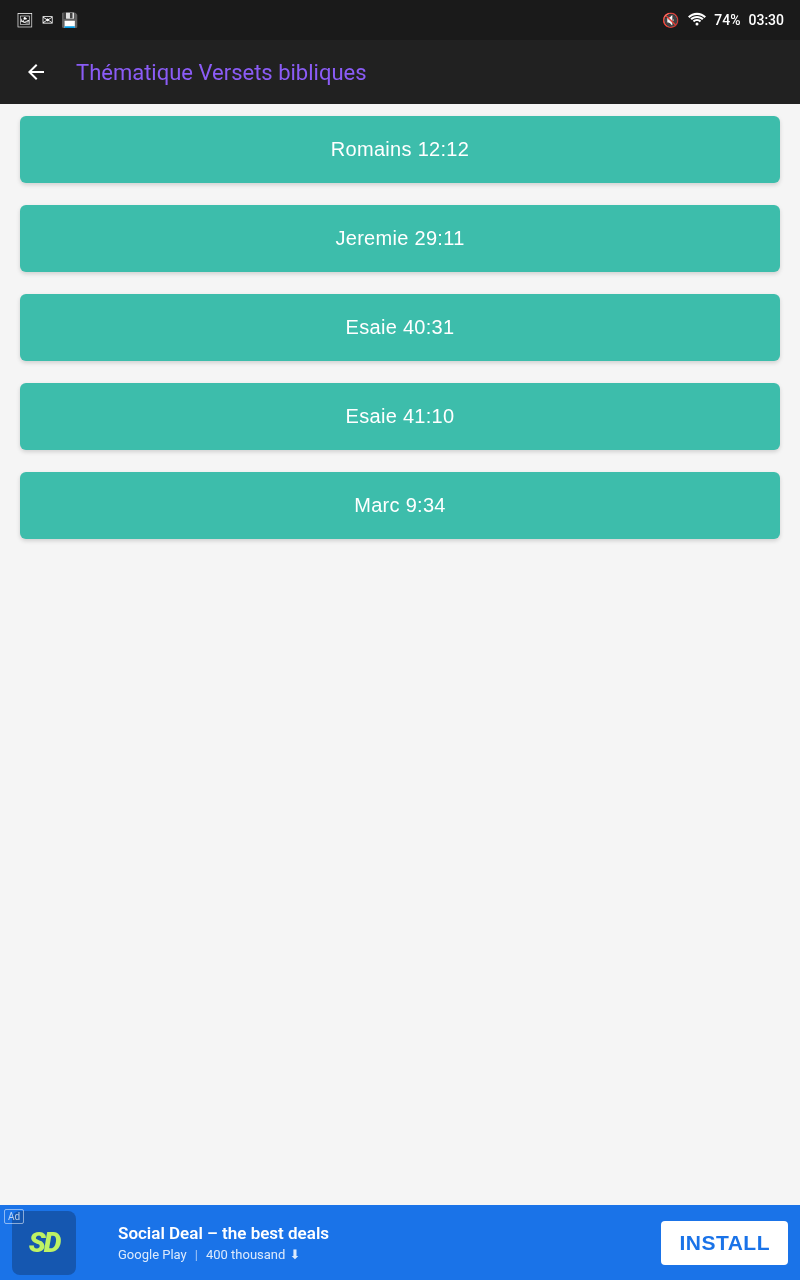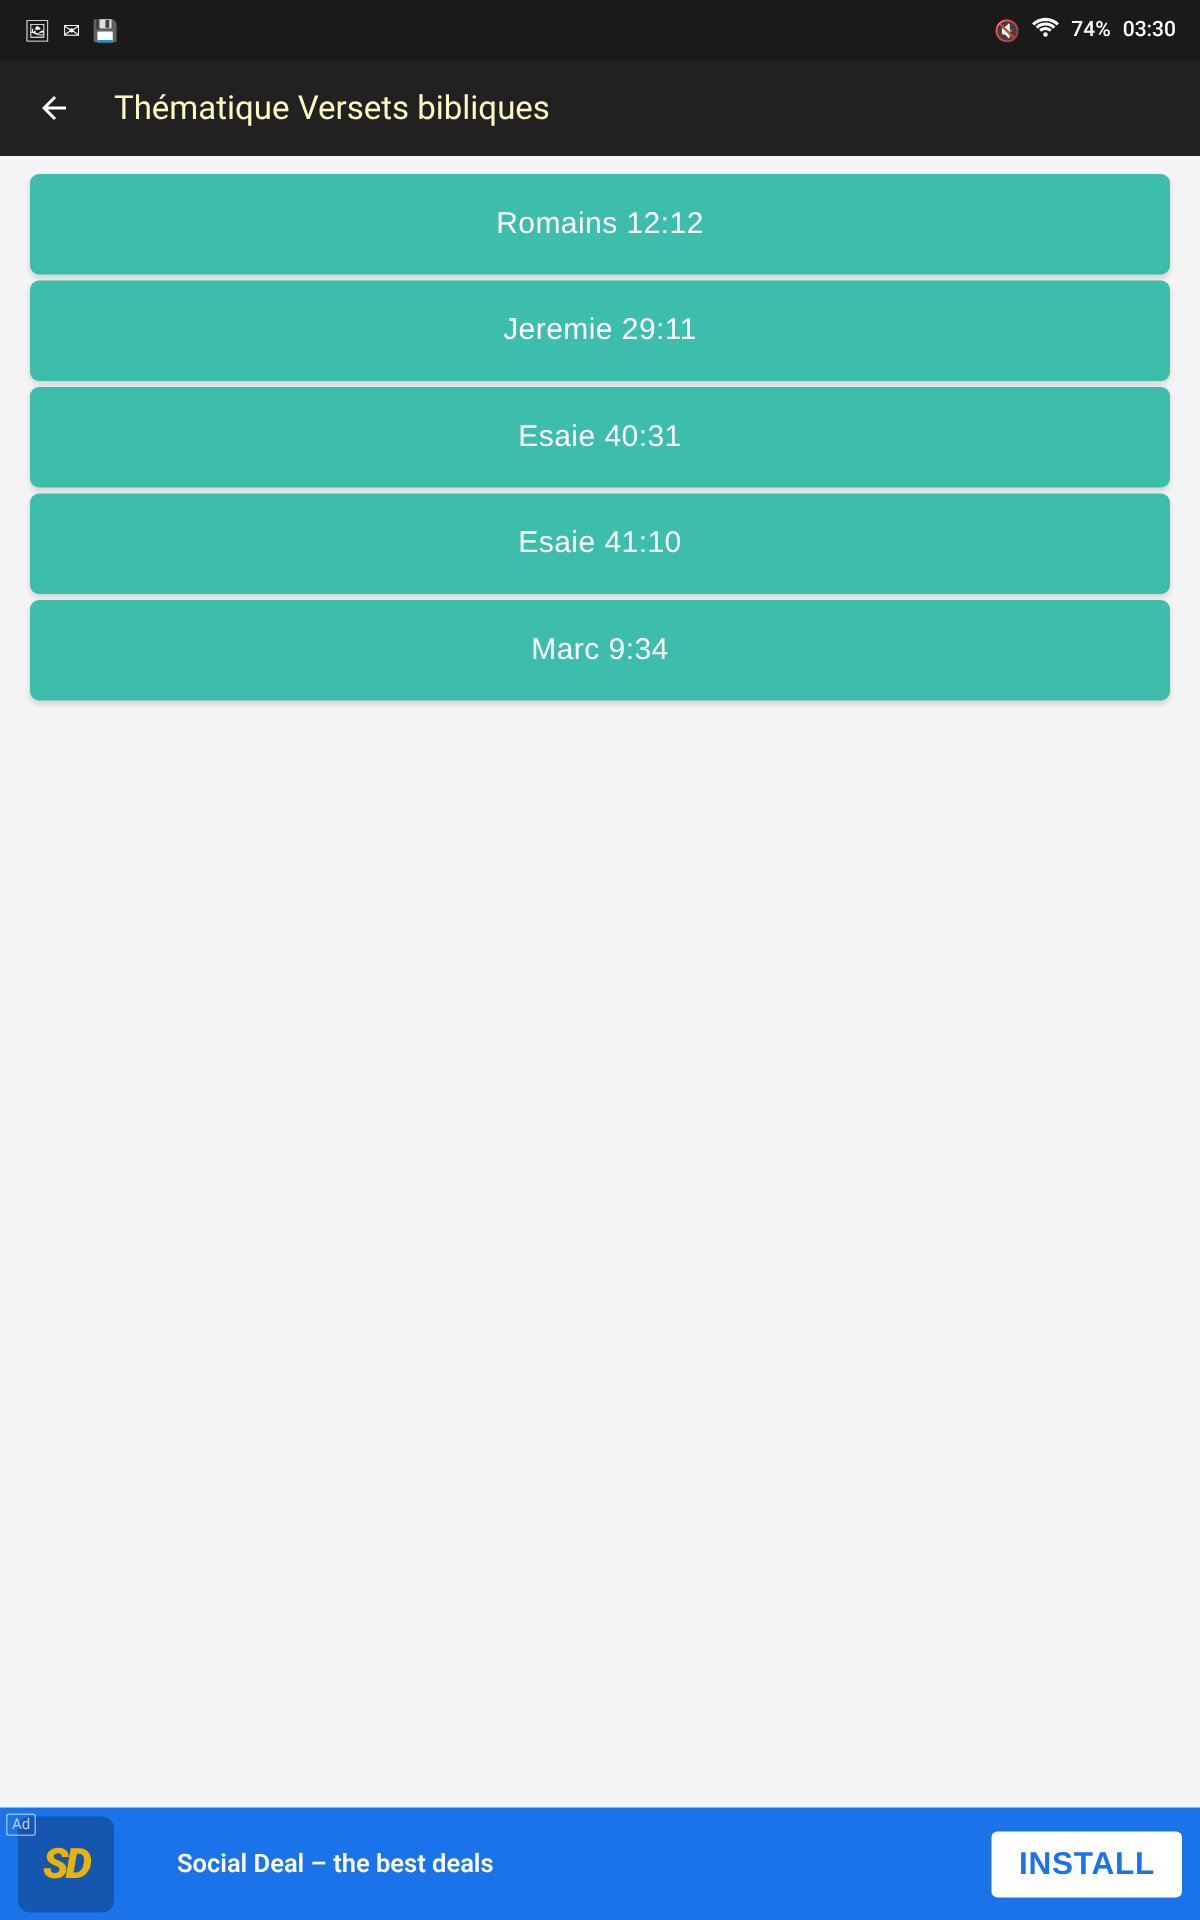--- a/index.html
+++ b/index.html
@@ -62,33 +62,33 @@
       font-size: 24px;
       cursor: pointer;
       padding: 8px;
       border-radius: 50%;
       display: flex;
       align-items: center;
       justify-content: center;
     }
 
     .app-bar-title {
-      color: #fef9c3;
+      color: #8b5cf6;
       font-size: 22px;
       font-weight: 400;
     }
 
     
     .content {
       flex: 1;
       background: #f5f5f5;
       padding: 12px 20px;
       display: flex;
       flex-direction: column;
-      gap: 4px;
+      gap: 22px;
       overflow-y: auto;
     }
 
     
     .verse-button {
       background: #3dbdab;
       border: none;
       border-radius: 6px;
       padding: 22px 16px;
       text-align: center;
@@ -120,21 +120,21 @@
 
     .ad-logo {
       width: 64px;
       height: 64px;
       background: #1557b0;
       border-radius: 8px;
       display: flex;
       align-items: center;
       justify-content: center;
       flex-shrink: 0;
-      color: #eab308;
+      color: #bef264;
       font-size: 28px;
       font-weight: 900;
       font-style: italic;
       letter-spacing: -2px;
     }
 
     .ad-content {
       flex: 1;
       display: flex;
       flex-direction: column;
@@ -230,15 +230,23 @@
   <button class="verse-button">Esaie 41:10</button>
   <button class="verse-button">Marc 9:34</button>
   <div class="spacer"></div>
 </div>
 
 <div class="ad-banner">
   <span class="ad-corner-indicator">Ad</span>
   <div class="ad-logo">SD</div>
   <div class="ad-content">
     <span class="ad-title">Social Deal – the best deals</span>
+    <div class="ad-meta">
+      <span>Google Play</span>
+      <span class="ad-meta-divider">|</span>
+      <span class="ad-downloads">
+        <span>400 thousand</span>
+        <span>⬇</span>
+      </span>
+    </div>
   </div>
   <button class="ad-install-btn">INSTALL</button>
 </div>
 
 </body></html>

